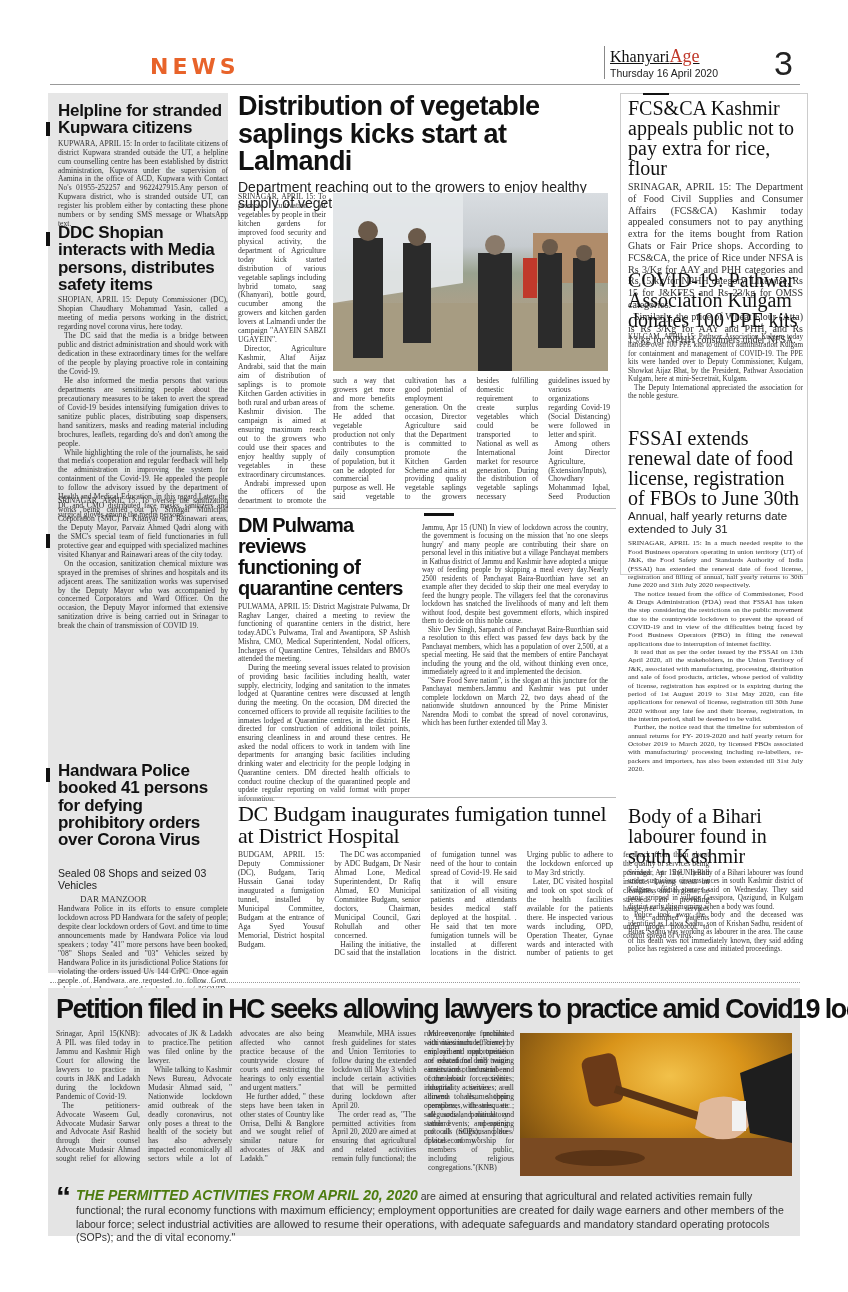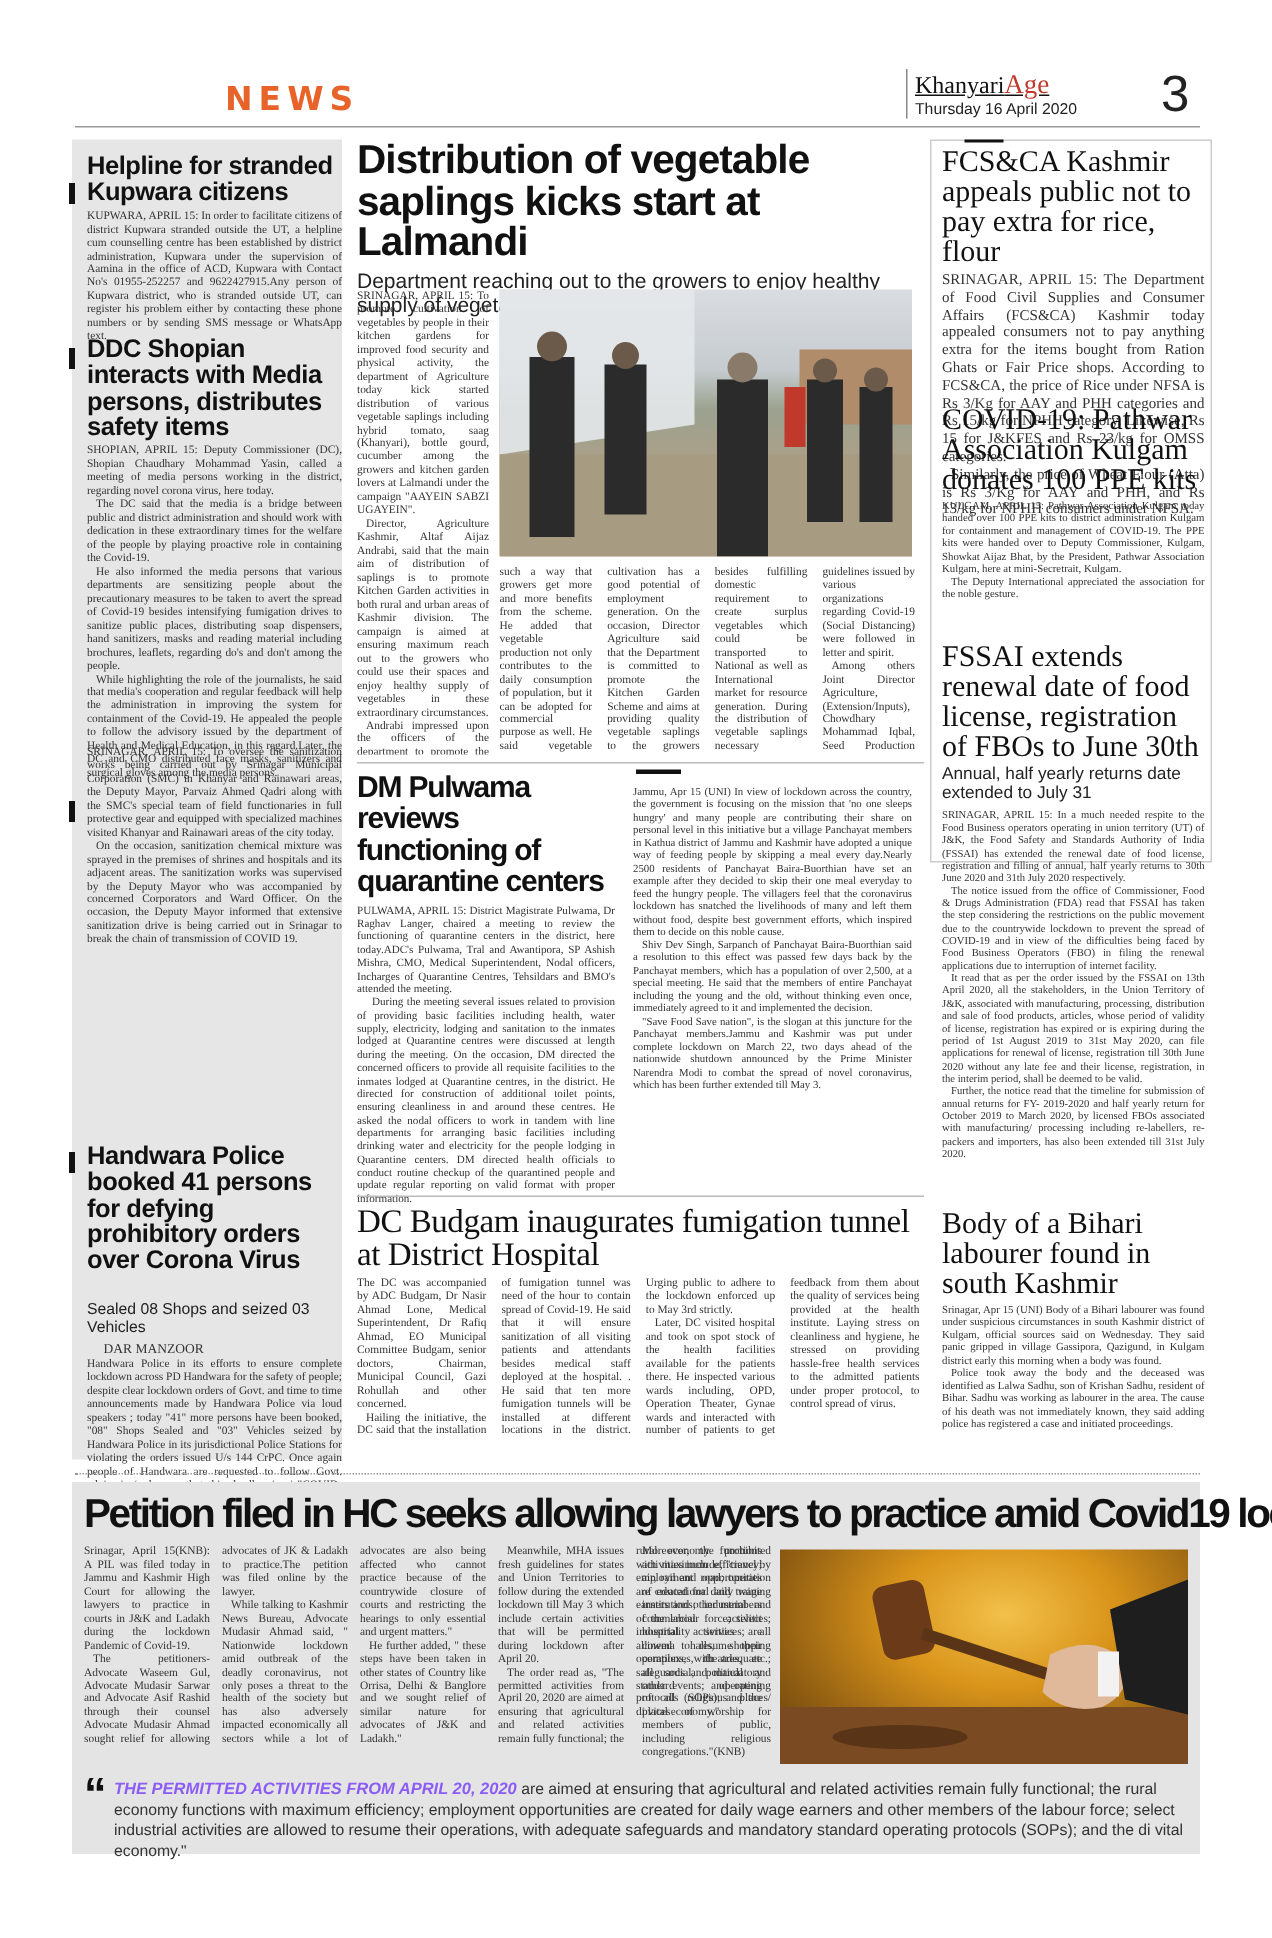--- a/index.html
+++ b/index.html
@@ -28,21 +28,21 @@
   .bar-mark { position: absolute; width: 4px; height: 14px; background: #111; }
 
   .photo { background: linear-gradient(180deg, #d9dde1 0%, #c6cbcf 30%, #9aa28f 45%, #a8a08a 60%, #b9ad93 100%); }
   .gavel-photo { background: radial-gradient(ellipse at 55% 30%, #f2c14a 0%, #d9941a 35%, #8a5a12 75%, #5a3a0c 100%); }
   .divider { background: #bbb; height: 1px; }
   .dotted { border-top: 1px dotted #999; height: 0; }
 
   .bottom-box { left: 48px; top: 988px; width: 752px; height: 248px; background: #e4e4e4; }
   .quote-mark { font-family: "Liberation Sans", sans-serif; font-weight: bold; font-size: 30px; color: #111; line-height: 1; }
   .pullquote { font-family: "Liberation Sans", sans-serif; font-size: 10.5px; line-height: 1.3; color: #333; }
-  .pullquote b { font-style: italic; font-weight: bold; font-size: 11px; color: #8b5cf6; }
+  .pullquote b { font-style: italic; font-weight: bold; font-size: 14px; color: #4d7c0f; }
 </style>
 </head>
 <body>
 
 <div class="abs section-label">NEWS</div>
 <div class="abs masthead">
   <div class="mast-name"><span>Khanyari</span><span class="age">Age</span></div>
   <div class="mast-date">Thursday 16 April 2020</div>
 </div>
 <div class="abs page-num">3</div>
@@ -74,21 +74,21 @@
   <div class="body" style="margin-top:3px;">
     <p>SRINAGAR, APRIL 15: To oversee the sanitization works being carried out by Srinagar Municipal Corporation (SMC) in Khanyar and Rainawari areas, the Deputy Mayor, Parvaiz Ahmed Qadri along with the SMC's special team of field functionaries in full protective gear and equipped with specialized machines visited Khanyar and Rainawari areas of the city today.</p>
     <p>On the occasion, sanitization chemical mixture was sprayed in the premises of shrines and hospitals and its adjacent areas. The sanitization works was supervised by the Deputy Mayor who was accompanied by concerned Corporators and Ward Officer. On the occasion, the Deputy Mayor informed that extensive sanitization drive is being carried out in Srinagar to break the chain of transmission of COVID 19.</p>
   </div>
 </div>
 
 <div class="story" style="left:58px;top:762px;width:170px;">
   <div class="bar-mark" style="left:-12px;top:6px;"></div>
   <div class="hl-sans" style="font-size:17px;">Handwara Police booked 41 persons for defying prohibitory orders over Corona Virus</div>
   <div class="sub" style="font-size:10.5px;margin-top:18px;">Sealed 08 Shops and  seized 03 Vehicles</div>
-  <div class="body" style="font-size:9px;margin-top:3px;margin-left:11px;">DAR MANZOOR</div>
+  <div class="body" style="font-size:9px;margin-top:3px;margin-left:22px;">DAR MANZOOR</div>
   <div class="body" style="margin-top:1px;">
     <p>Handwara Police in its efforts to ensure complete lockdown across PD Handwara for the safety of people; despite clear lockdown orders of Govt. and time to time announcements made by Handwara Police via loud speakers ; today "41" more persons have been booked, "08" Shops Sealed and "03" Vehicles seized by Handwara Police in its jurisdictional Police Stations for violating the orders issued U/s 144 CrPC. Once again people of Handwara are requested to follow Govt. advisories/orders so that this deadly virus/ "COVID-19" could be controlled.</p>
   </div>
 </div>
 
 <div class="story" style="left:238px;top:93px;width:378px;">
   <div class="hl-sans" style="font-size:27px;letter-spacing:-0.6px;">Distribution of vegetable saplings kicks start at Lalmandi</div>
   <div class="sub" style="font-size:14px;margin-top:3px;">Department reaching out to the growers to enjoy healthy supply of vegetables: Dir Agri</div>
 </div>
 <div class="story body" style="left:238px;top:193px;width:88px;height:310px;overflow:hidden;">
@@ -136,20 +136,21 @@
     <p>Jammu, Apr 15 (UNI) In view of lockdown across the country, the government is focusing on the mission that 'no one sleeps hungry' and many people are contributing their share on personal level in this initiative but a village Panchayat members in Kathua district of Jammu and Kashmir have adopted a unique way of feeding people by skipping a meal every day.Nearly 2500 residents of Panchayat Baira-Buorthian have set an example after they decided to skip their one meal everyday to feed the hungry people. The villagers feel that the coronavirus lockdown has snatched the livelihoods of many and left them without food, despite best government efforts, which inspired them to decide on this noble cause.</p>
     <p>Shiv Dev Singh, Sarpanch of Panchayat Baira-Buorthian said a resolution to this effect was passed few days back by the Panchayat members, which has a population of over 2,500, at a special meeting. He said that the members of entire Panchayat including the young and the old, without thinking even once, immediately agreed to it and implemented the decision.</p>
     <p>"Save Food Save nation", is the slogan at this juncture for the Panchayat members.Jammu and Kashmir was put under complete lockdown on March 22, two days ahead of the nationwide shutdown announced by the Prime Minister Narendra Modi to combat the spread of novel coronavirus, which has been further extended till May 3.</p>
   </div>
 </div>
 <div class="abs divider" style="left:238px;top:797px;width:378px;"></div>
 
 <div class="story" style="left:238px;top:803px;width:375px;">
   <div class="hl-serif" style="font-size:22px;font-weight:normal;letter-spacing:-0.3px;">DC Budgam inaugurates fumigation tunnel at District Hospital</div>
   <div class="body cols4" style="margin-top:4px;height:112px;">
+    <p>BUDGAM, APRIL 15: Deputy Commissioner (DC), Budgam, Tariq Hussain Ganai today inaugurated a fumigation tunnel, installed by Municipal Committee, Budgam at the entrance of Aga Syed Yousuf Memorial, District hospital Budgam.</p>
     <p>The DC was accompanied by ADC Budgam, Dr Nasir Ahmad Lone, Medical Superintendent, Dr Rafiq Ahmad, EO Municipal Committee Budgam, senior doctors, Chairman, Municipal Council, Gazi Rohullah and other concerned.</p>
     <p>Hailing the initiative, the DC said that the installation of fumigation tunnel was need of the hour to contain spread of Covid-19. He said that it will ensure sanitization of all visiting patients and attendants besides medical staff deployed at the hospital. . He said that ten more fumigation tunnels will be installed at different locations in the district. Urging public to adhere to the lockdown enforced up to May 3rd strictly.</p>
     <p>Later, DC visited hospital and took on spot stock of the health facilities available for the patients there. He inspected various wards including, OPD, Operation Theater, Gynae wards and interacted with number of patients to get feedback from them about the quality of services being provided at the health institute. Laying stress on cleanliness and hygiene, he stressed on providing hassle-free health services to the admitted patients under proper protocol, to control spread of virus.</p>
   </div>
 </div>
 
 <div class="abs col-right"></div>
 <div class="abs" style="left:643px;top:93px;width:26px;height:2px;background:#111;"></div>
 
 <div class="story" style="left:628px;top:98px;width:175px;">

